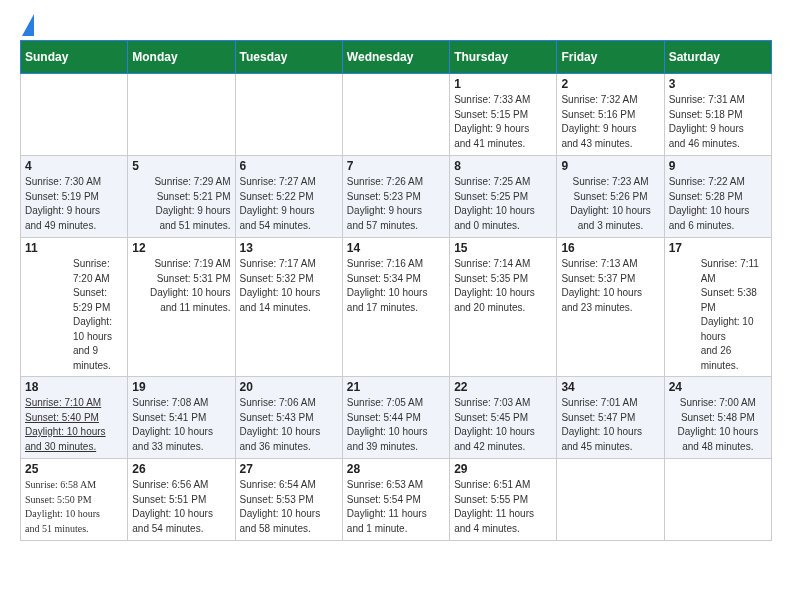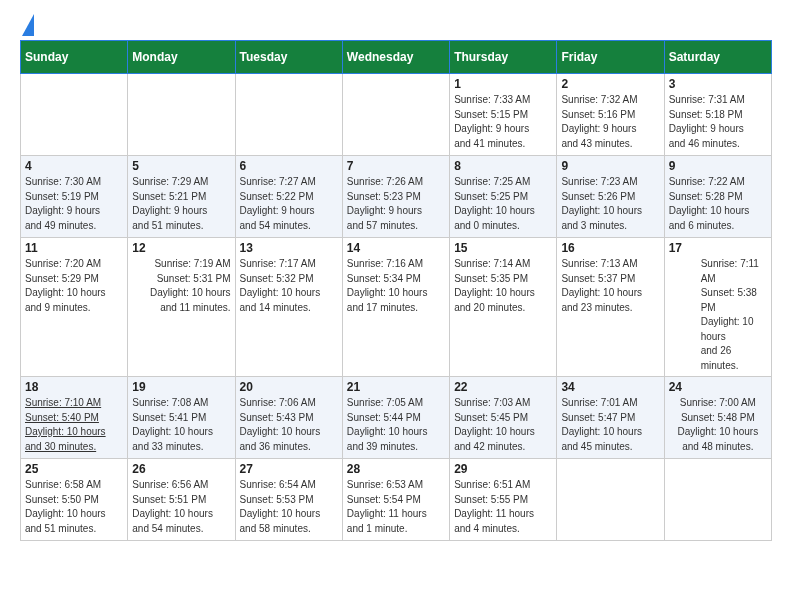--- a/index.html
+++ b/index.html
@@ -163,21 +163,21 @@
         <tr>
           <td>
             <span class="day-number">4</span>
             <div class="day-info" style="white-space: pre-line;">Sunrise: 7:30 AM
 Sunset: 5:19 PM
 Daylight: 9 hours
 and 49 minutes.</div>
           </td>
           <td>
             <span class="day-number">5</span>
-            <div class="day-info" style="white-space: pre-line;">Sunrise: 7:29 AM
+            <div class="day-info" style="white-space: pre-line; text-align: right;">Sunrise: 7:29 AM
 Sunset: 5:21 PM
 Daylight: 9 hours
 and 51 minutes.</div>
           </td>
           <td>
             <span class="day-number">6</span>
             <div class="day-info" style="white-space: pre-line;">Sunrise: 7:27 AM
 Sunset: 5:22 PM
 Daylight: 9 hours
 and 54 minutes.</div>
@@ -191,37 +191,37 @@
           </td>
           <td>
             <span class="day-number">8</span>
             <div class="day-info" style="white-space: pre-line;">Sunrise: 7:25 AM
 Sunset: 5:25 PM
 Daylight: 10 hours
 and 0 minutes.</div>
           </td>
           <td>
             <span class="day-number">9</span>
-            <div class="day-info" style="white-space: pre-line;">Sunrise: 7:23 AM
+            <div class="day-info" style="white-space: pre-line; text-align: center;">Sunrise: 7:23 AM
 Sunset: 5:26 PM
 Daylight: 10 hours
 and 3 minutes.</div>
           </td>
           <td>
             <span class="day-number">9</span>
             <div class="day-info" style="white-space: pre-line;">Sunrise: 7:22 AM
 Sunset: 5:28 PM
 Daylight: 10 hours
 and 6 minutes.</div>
           </td>
         </tr>
         <tr>
           <td>
             <span class="day-number">11</span>
-            <div class="day-info" style="white-space: pre-line;">Sunrise: 7:20 AM
+            <div class="day-info" style="white-space: pre-line; margin-left: 48px;">Sunrise: 7:20 AM
 Sunset: 5:29 PM
 Daylight: 10 hours
 and 9 minutes.</div>
           </td>
           <td>
             <span class="day-number">12</span>
             <div class="day-info" style="white-space: pre-line; text-align: right;">Sunrise: 7:19 AM
 Sunset: 5:31 PM
 Daylight: 10 hours
 and 11 minutes.</div>
@@ -309,21 +309,21 @@
             <span class="day-number">24</span>
             <div class="day-info" style="white-space: pre-line; text-align: center;">Sunrise: 7:00 AM
 Sunset: 5:48 PM
 Daylight: 10 hours
 and 48 minutes.</div>
           </td>
         </tr>
         <tr>
           <td>
             <span class="day-number">25</span>
-            <div class="day-info" style="white-space: pre-line;">Sunrise: 6:58 AM
+            <div class="day-info" style="white-space: pre-line; font-family: Liberation Serif, serif;">Sunrise: 6:58 AM
 Sunset: 5:50 PM
 Daylight: 10 hours
 and 51 minutes.</div>
           </td>
           <td>
             <span class="day-number">26</span>
             <div class="day-info" style="white-space: pre-line;">Sunrise: 6:56 AM
 Sunset: 5:51 PM
 Daylight: 10 hours
 and 54 minutes.</div>

